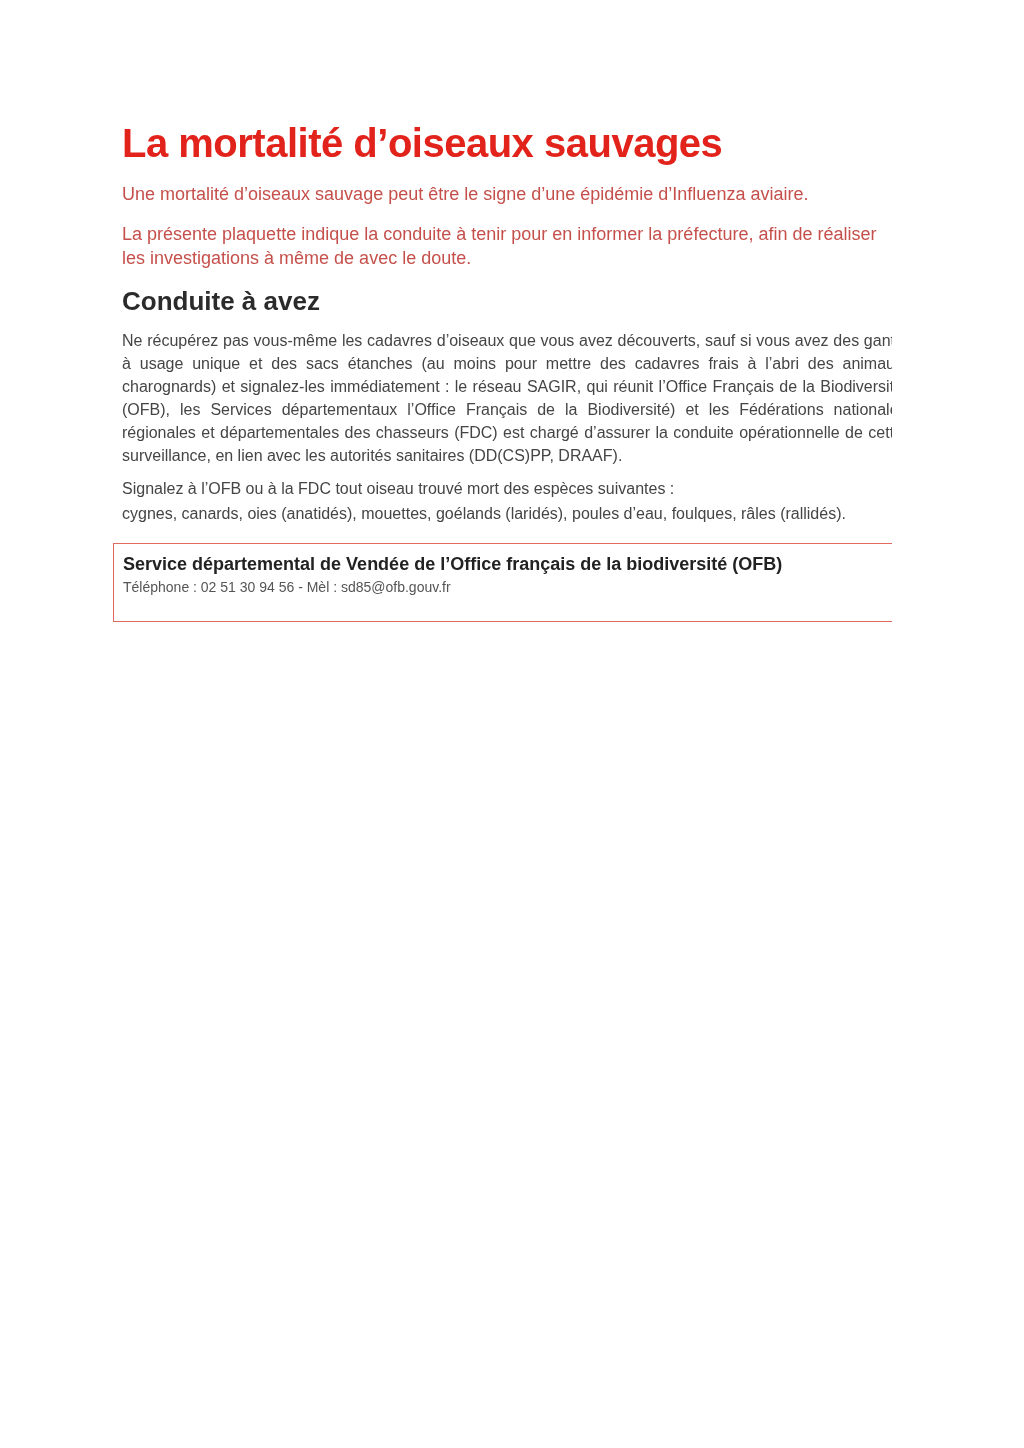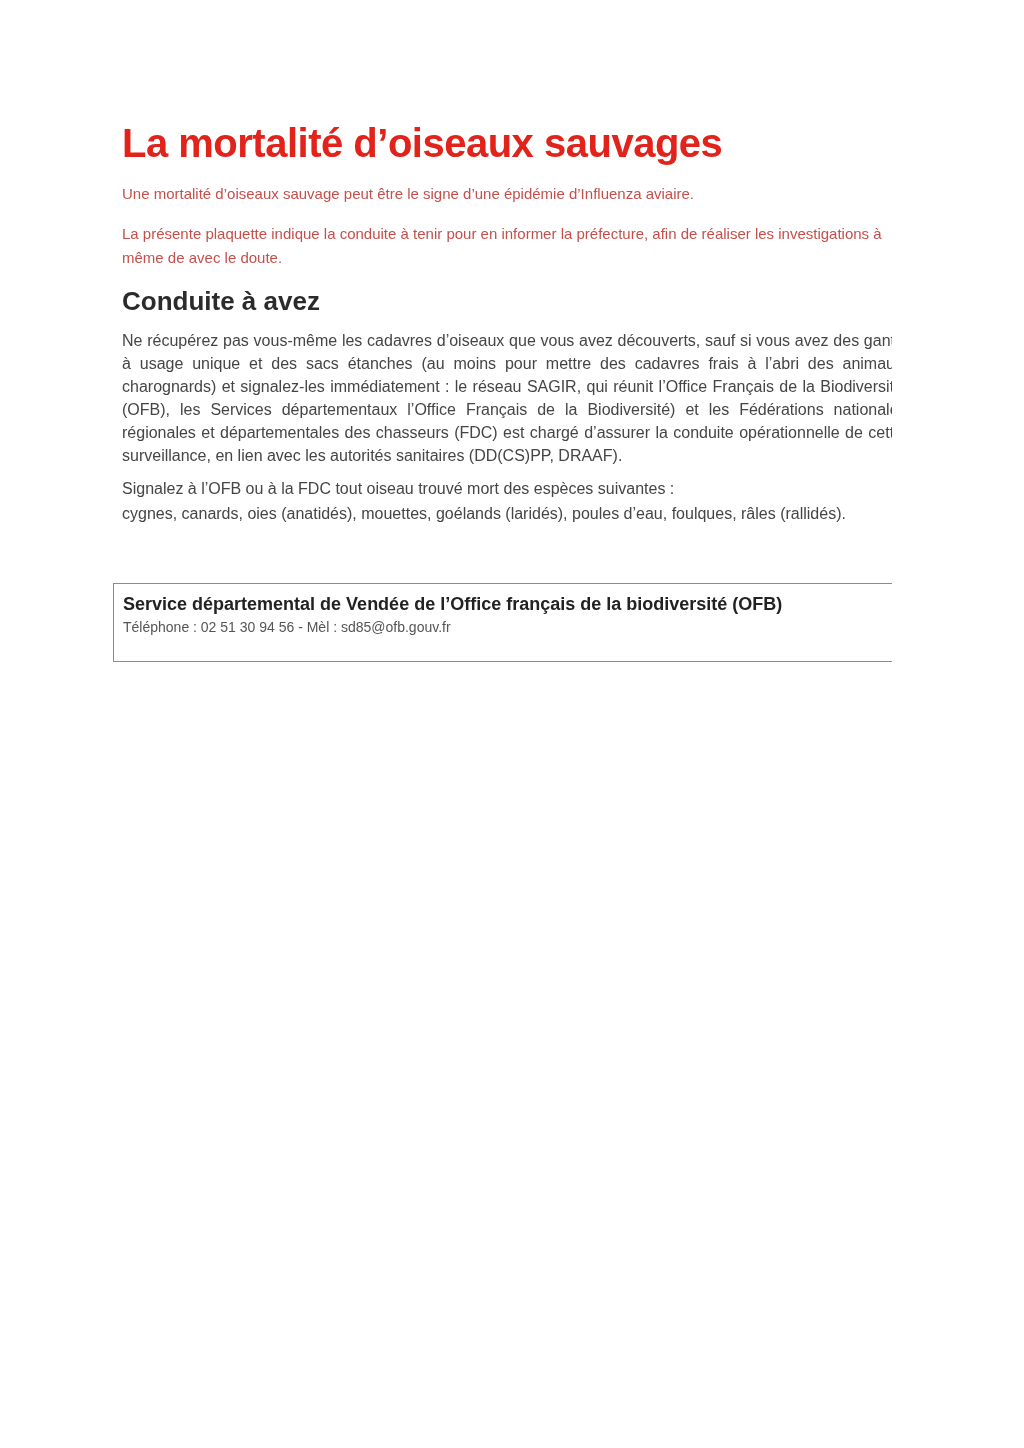--- a/index.html
+++ b/index.html
@@ -35,21 +35,21 @@
   h1.doc-title {
     margin: 0 0 14px 0;
     font-size: 40px;
     line-height: 46px;
     font-weight: 700;
     letter-spacing: -0.5px;
     color: var(--title-red);
   }
   p.intro-line {
     margin: 16px 0 11px 0;
-    font-size: 15px;
+    font-size: 18px;
     line-height: 24px;
     color: var(--intro-red);
   }
   h2.section-heading {
     margin: 16px 0 13px 0;
     font-size: 26px;
     line-height: 30px;
     font-weight: 600;
     color: var(--heading-black);
   }
@@ -57,21 +57,21 @@
     margin: 0 0 10px 0;
     font-size: 16px;
     line-height: 23px;
     color: var(--body-gray);
   }
   p.justified { text-align: justify; }
   p.no-gap { margin-bottom: 2px; }
   p.species { margin-bottom: 14px; }
   p.last-par { margin-bottom: 0; }
   .contact-box {
-    margin: 58px -9px 0 -9px;
+    margin: 18px -9px 0 -9px;
     border: 1.5px solid var(--box-border);
     padding: 8px 12px 11px 9px;
   }
   p.contact-name {
     margin: 0;
     font-size: 18px;
     line-height: 24px;
     font-weight: 700;
     color: var(--contact-name);
   }

